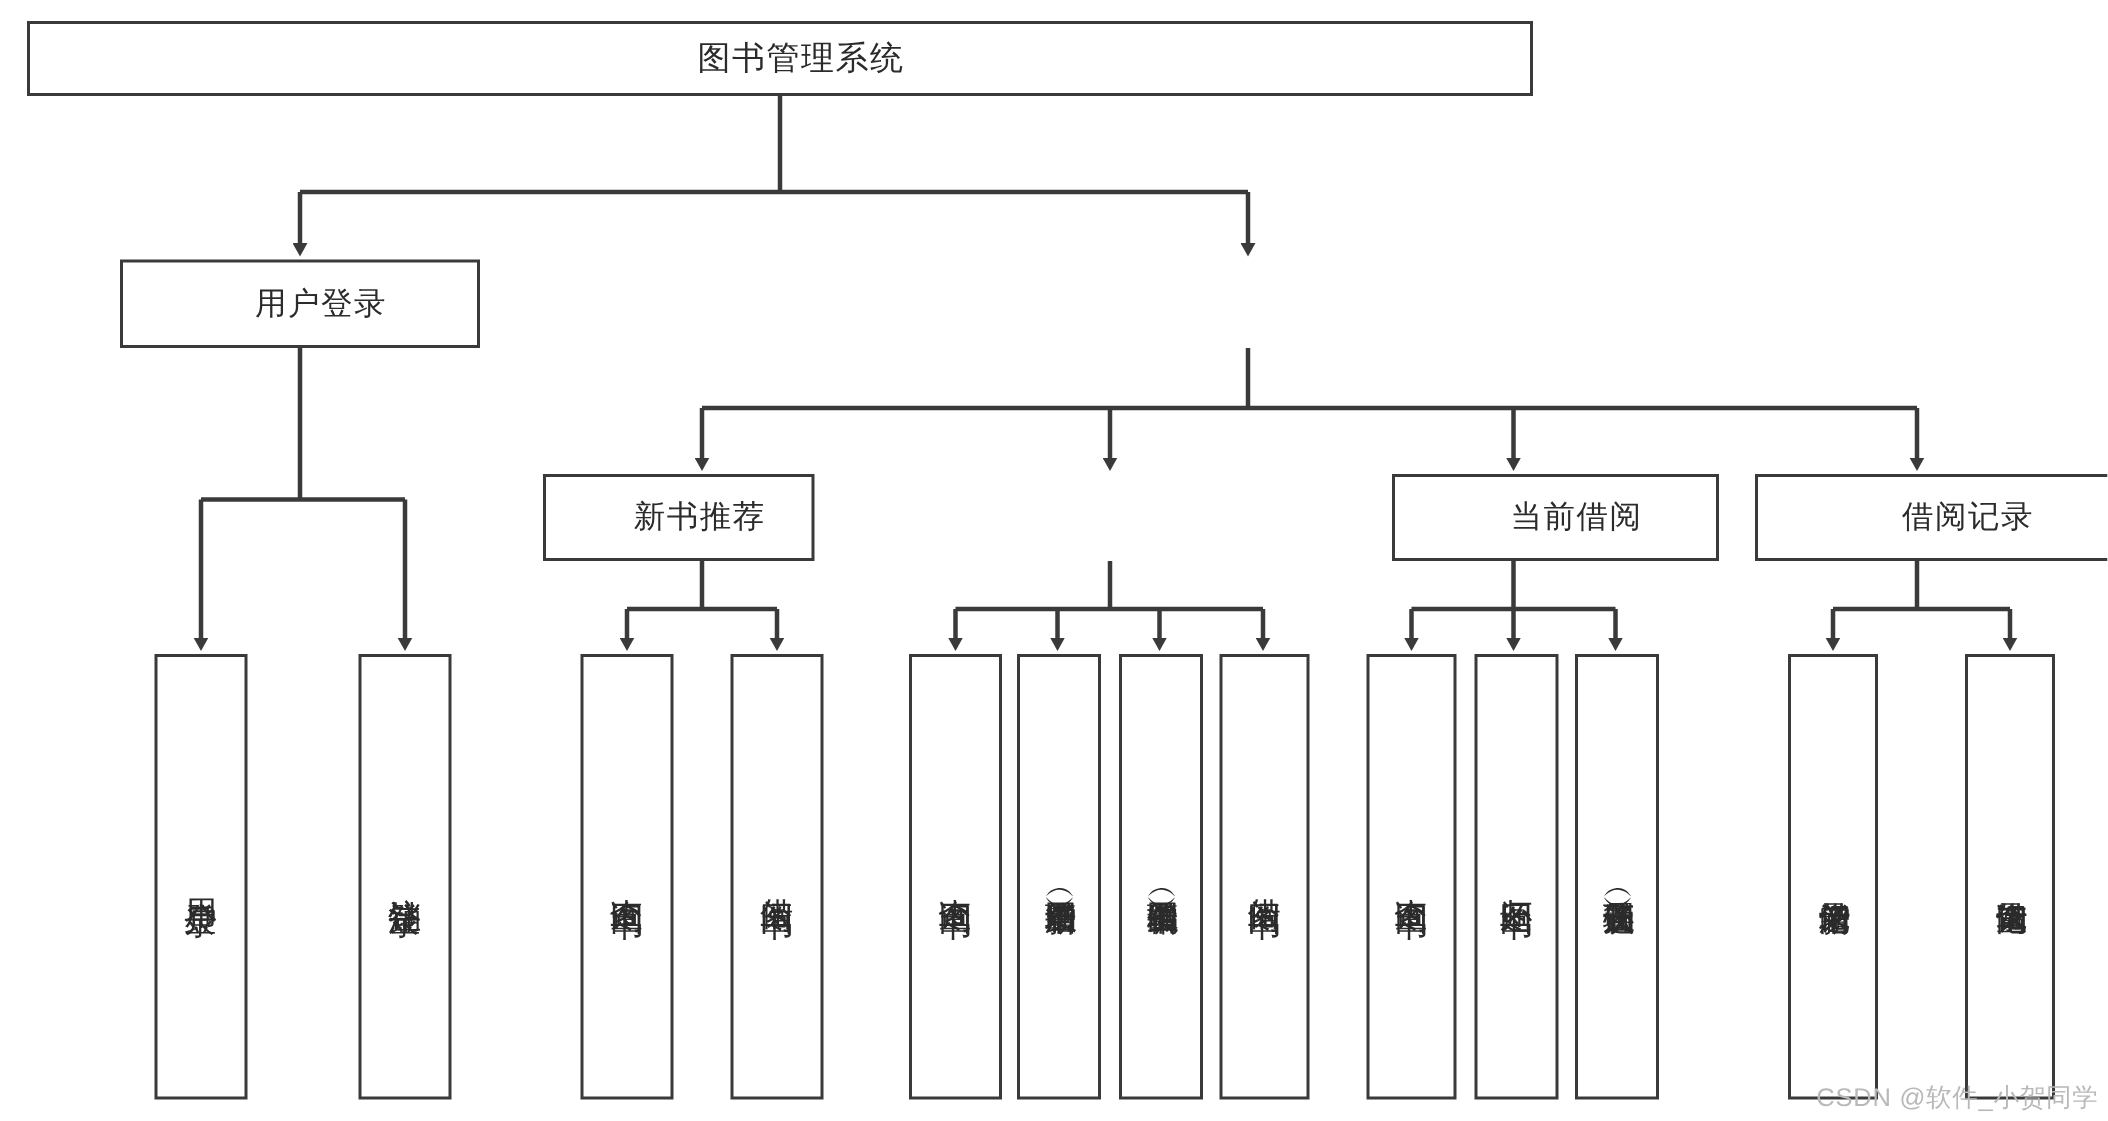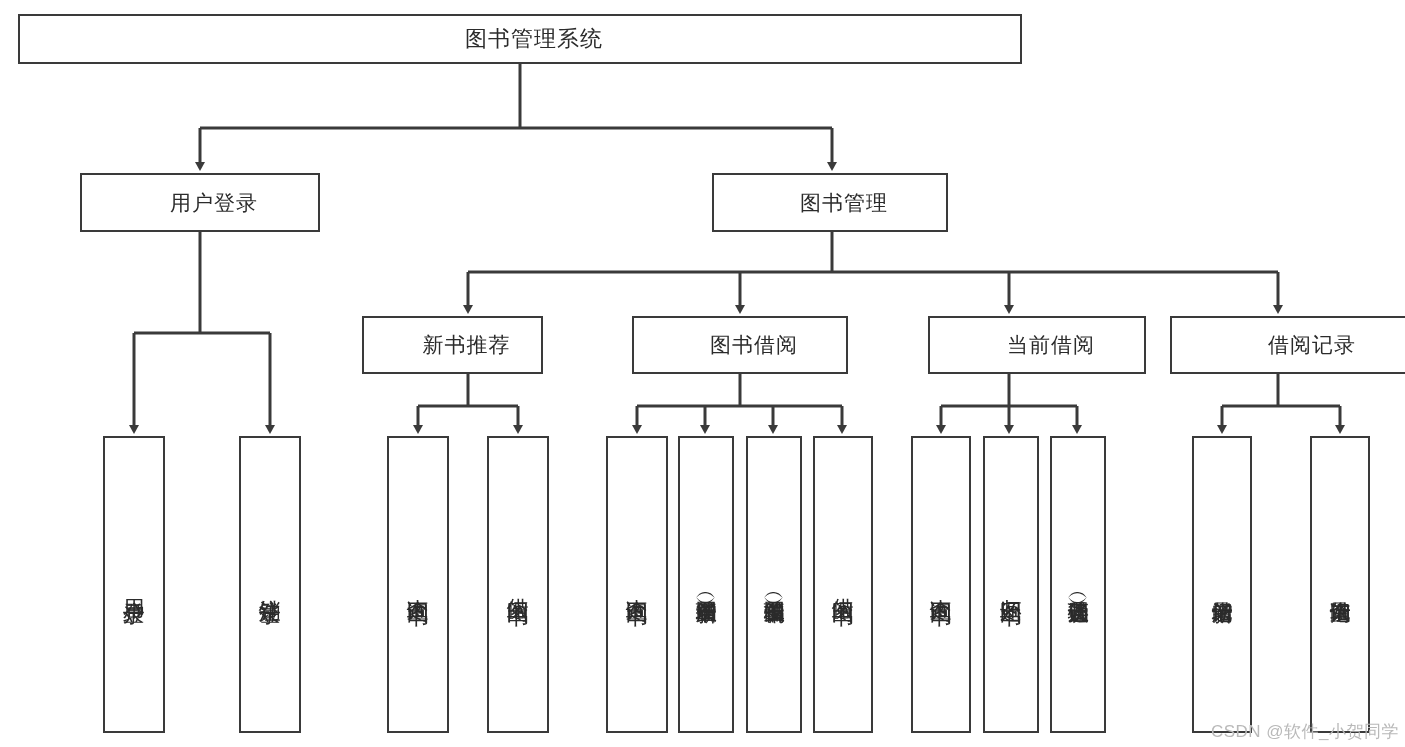--- a/index.html
+++ b/index.html
@@ -127,31 +127,25 @@
   </svg>
 
   <div class="node horiz" id="root-node" style="left:18px; top:14px; width:1004px; height:50px;">
     <span>图书管理系统</span>
   </div>
 
   <div class="node horiz" style="left:80px; top:173px; width:240px; height:59px;">
     <span>用户登录</span>
   </div>
 
-  <div class="node horiz" style="left:712px; top:173px; width:236px; height:59px;">
-    <span>图书管理</span>
-  </div>
 
   <div class="node horiz" style="left:362px; top:316px; width:181px; height:58px;">
     <span>新书推荐</span>
   </div>
 
-  <div class="node horiz" style="left:632px; top:316px; width:216px; height:58px;">
-    <span>图书借阅</span>
-  </div>
 
   <div class="node horiz" style="left:928px; top:316px; width:218px; height:58px;">
     <span>当前借阅</span>
   </div>
 
   <div class="node horiz" style="left:1170px; top:316px; width:256px; height:58px;">
     <span>借阅记录</span>
   </div>
 
   <div class="node vert" style="left:103px; top:436px; width:62px; height:297px;">

